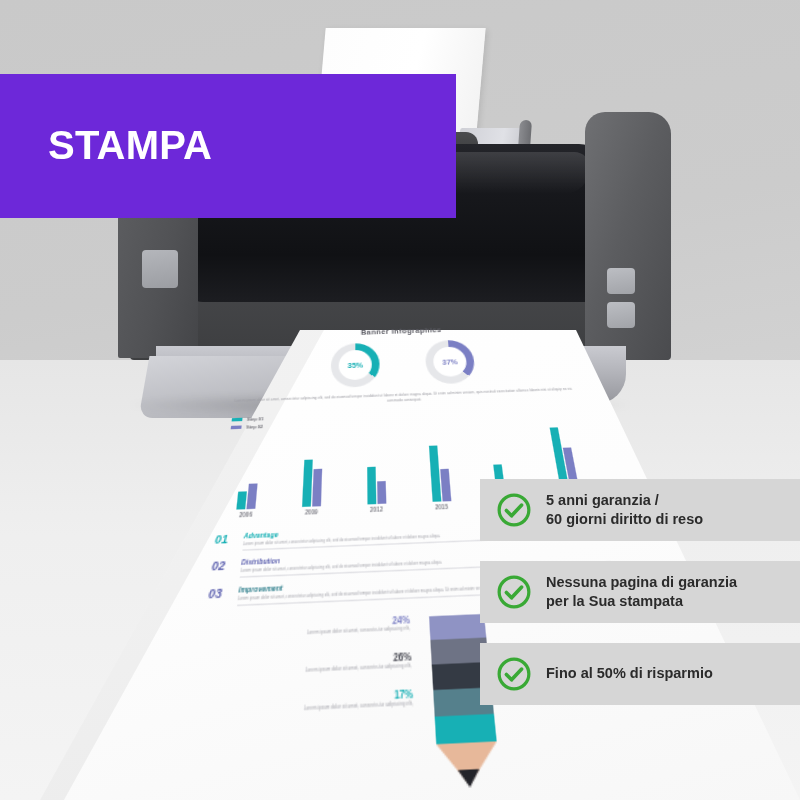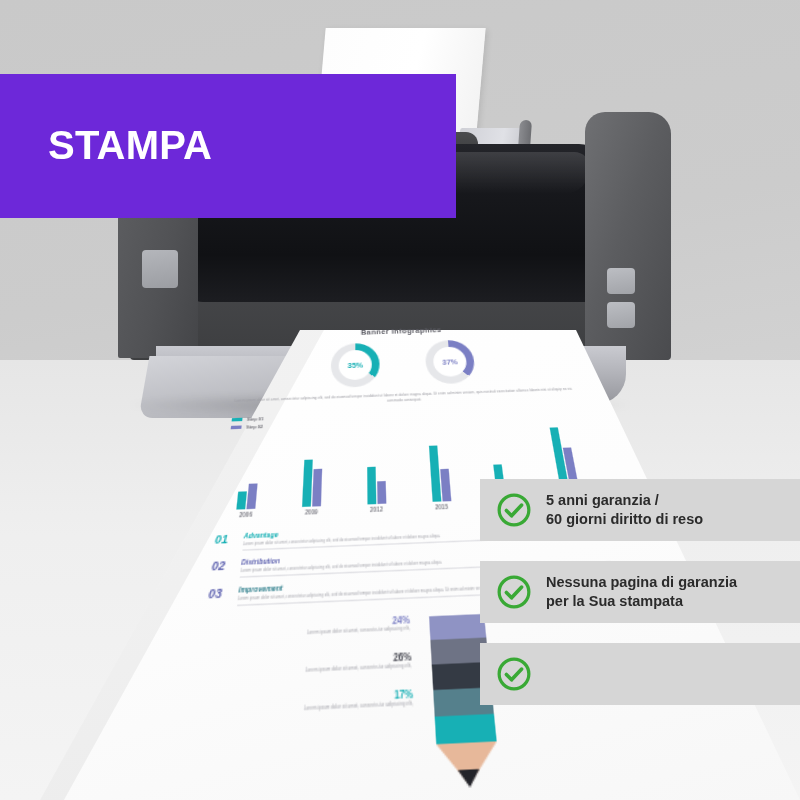--- a/index.html
+++ b/index.html
@@ -391,17 +391,18 @@
       </div>
     </div>
 
 
     <div class="feat">
       <svg class="check" viewBox="0 0 40 40">
         <circle cx="20" cy="20" r="16.5" fill="none" stroke="#39a935" stroke-width="3.6"></circle>
         <path d="M11.5 20.5l5.8 6 11.2-12" fill="none" stroke="#39a935" stroke-width="4" stroke-linecap="round" stroke-linejoin="round"></path>
       </svg>
       <div class="feat-txt">
+        <div>Fino al 50% di risparmio</div>
       </div>
     </div>
   </div>
 
 </div>
 
 </body></html>

